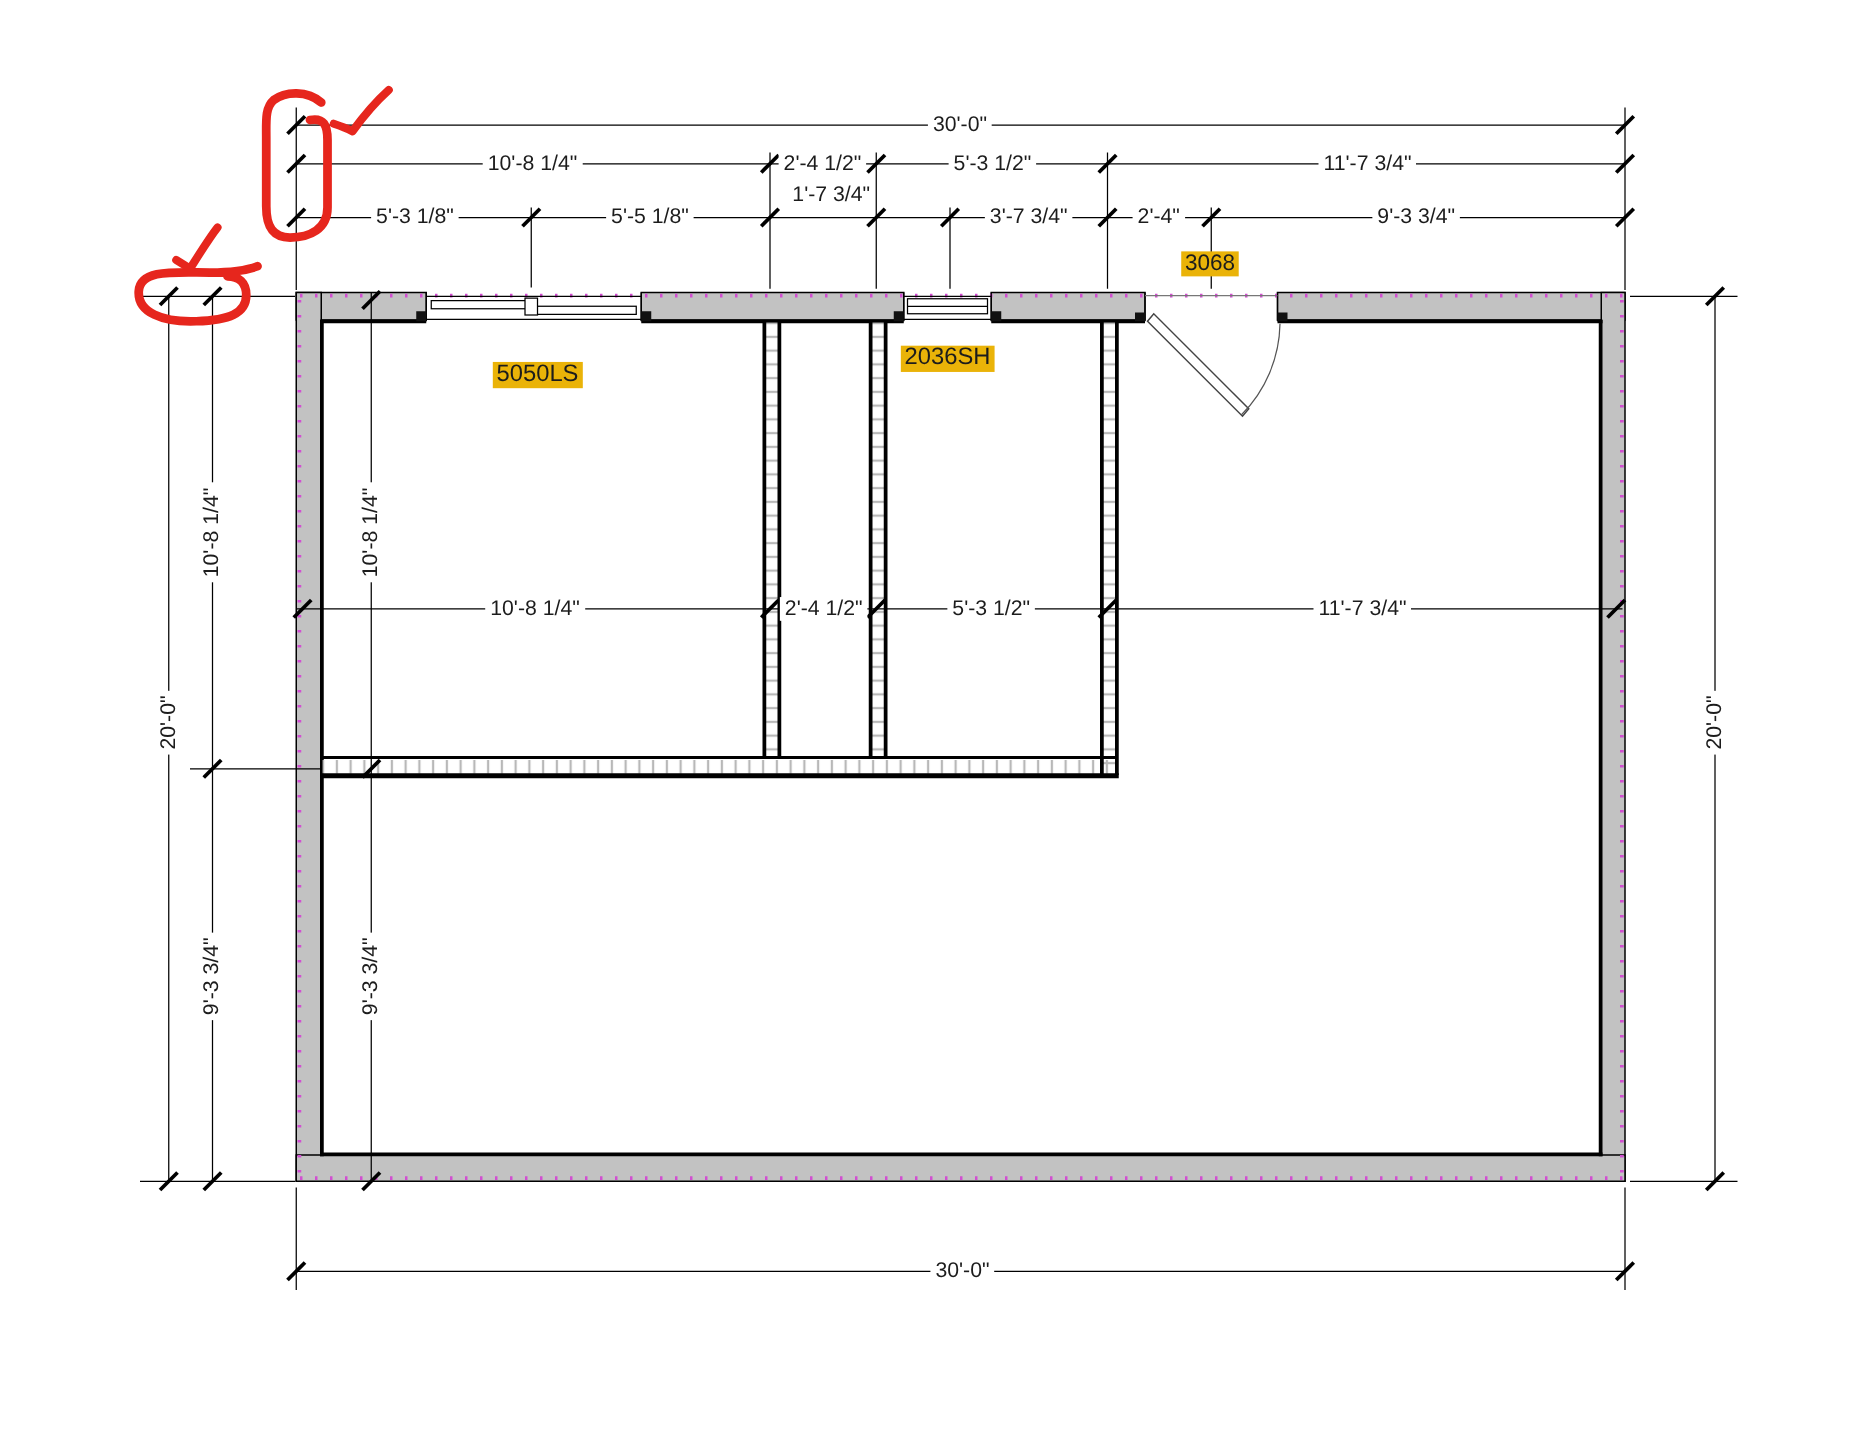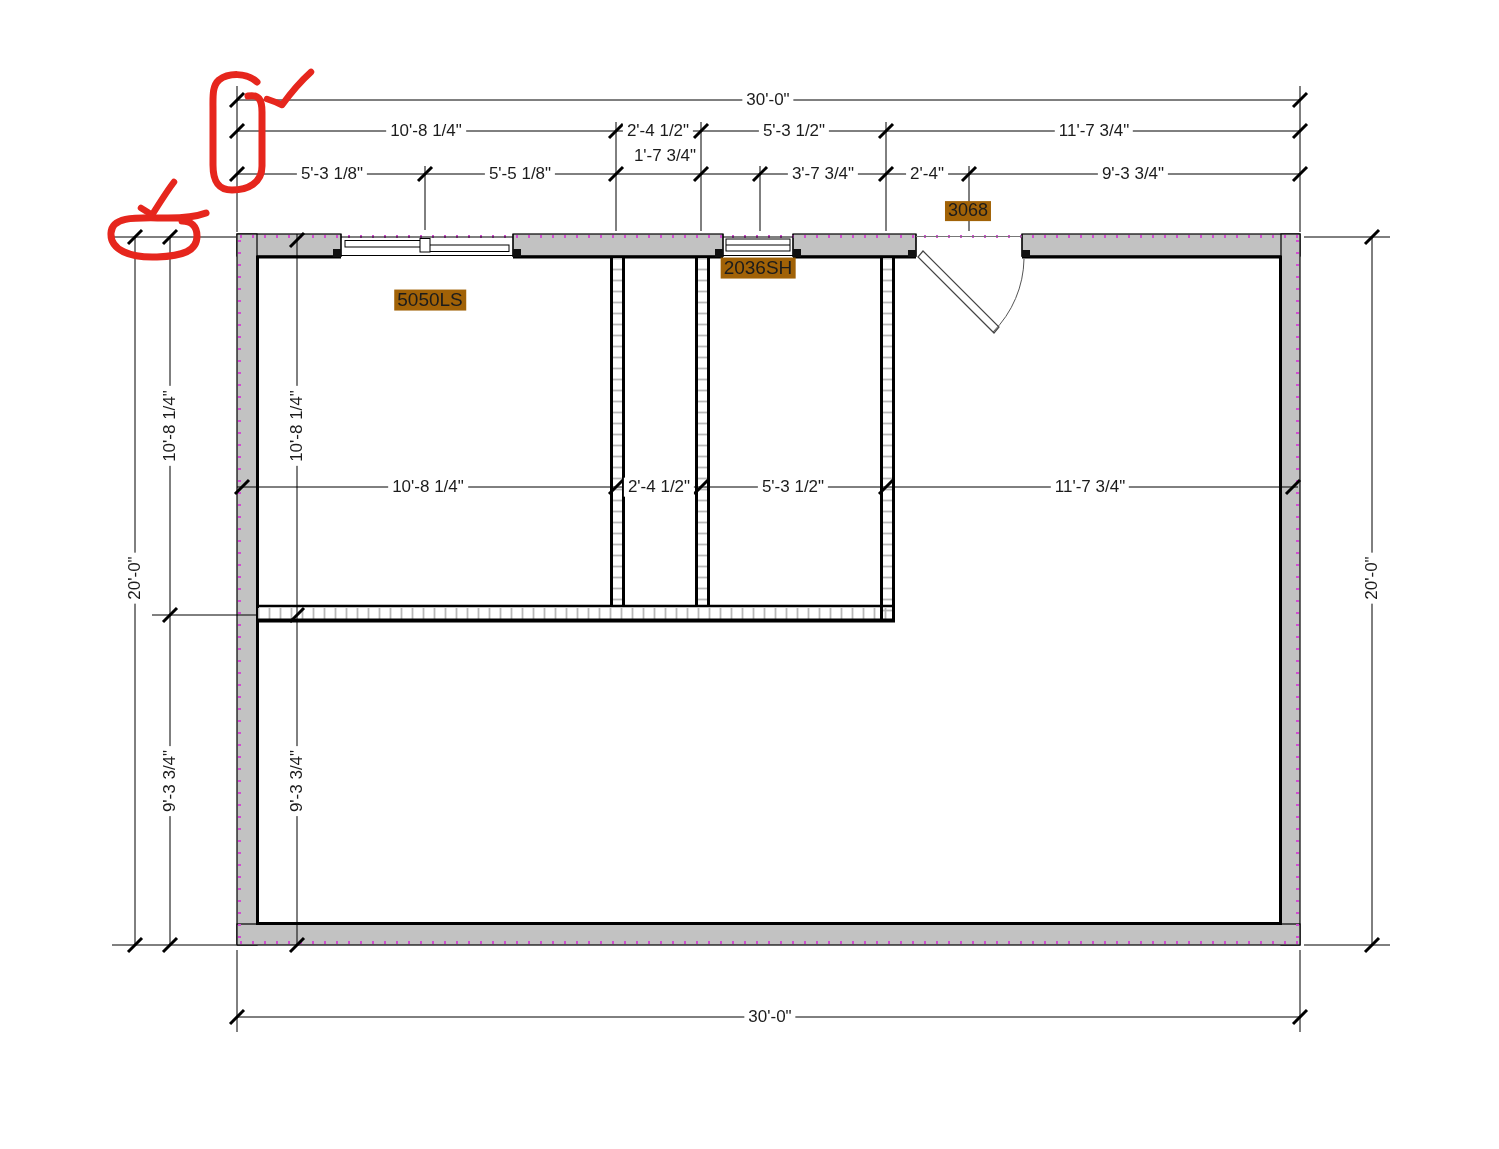--- a/index.html
+++ b/index.html
@@ -3,21 +3,21 @@
 <meta charset="utf-8">
 <style>
   html,body{margin:0;padding:0;background:#ffffff;}
   #canvas{position:relative;width:1499px;height:1149px;background:#ffffff;overflow:hidden;
           font-family:"Liberation Sans", sans-serif;color:#1c1c1c;}
   svg{position:absolute;left:0;top:0;}
   .dim-label{position:absolute;transform:translate(-50%,-50%);background:#ffffff;
              padding:0 4px;font-size:17px;line-height:1.1;white-space:nowrap;z-index:5;}
   .dim-label.vert{transform:translate(-50%,-50%) rotate(-90deg);}
   .dim-label.free{background:transparent;}
-  .tag-label{position:absolute;transform:translate(-50%,-50%);background:#a16207;
+  .tag-label{position:absolute;transform:translate(-50%,-50%);background:#eab308;
              padding:0 3px;font-size:19px;line-height:1.1;white-space:nowrap;z-index:5;}
 </style>
 </head>
 <body>
 
 <div id="canvas">
 
 <svg width="1499" height="1149" viewBox="0 0 1499 1149">
   <defs>
     <pattern id="rungsH" width="15" height="11" patternUnits="userSpaceOnUse">
@@ -204,21 +204,21 @@
 
   <div class="dim-label" style="left:332px;top:174px">5'-3 1/8"</div>
   <div class="dim-label" style="left:520px;top:174px">5'-5 1/8"</div>
   <div class="dim-label free" style="left:665px;top:156px">1'-7 3/4"</div>
   <div class="dim-label" style="left:823px;top:174px">3'-7 3/4"</div>
   <div class="dim-label" style="left:927px;top:174px">2'-4"</div>
   <div class="dim-label" style="left:1133px;top:174px">9'-3 3/4"</div>
 
   <div class="tag-label" style="left:968px;top:211px;font-size:18px">3068</div>
   <div class="tag-label" style="left:430px;top:300px">5050LS</div>
-  <div class="tag-label" style="left:758px;top:268px">2036SH</div>
+  <div class="tag-label" style="left:758px;top:287px">2036SH</div>
 
   <div class="dim-label" style="left:428px;top:487px">10'-8 1/4"</div>
   <div class="dim-label" style="left:659px;top:487px">2'-4 1/2"</div>
   <div class="dim-label" style="left:793px;top:487px">5'-3 1/2"</div>
   <div class="dim-label" style="left:1090px;top:487px">11'-7 3/4"</div>
 
   <div class="dim-label vert" style="left:135px;top:578px">20'-0"</div>
   <div class="dim-label vert" style="left:170px;top:426px">10'-8 1/4"</div>
   <div class="dim-label vert" style="left:170px;top:781px">9'-3 3/4"</div>
   <div class="dim-label vert" style="left:297px;top:426px">10'-8 1/4"</div>

